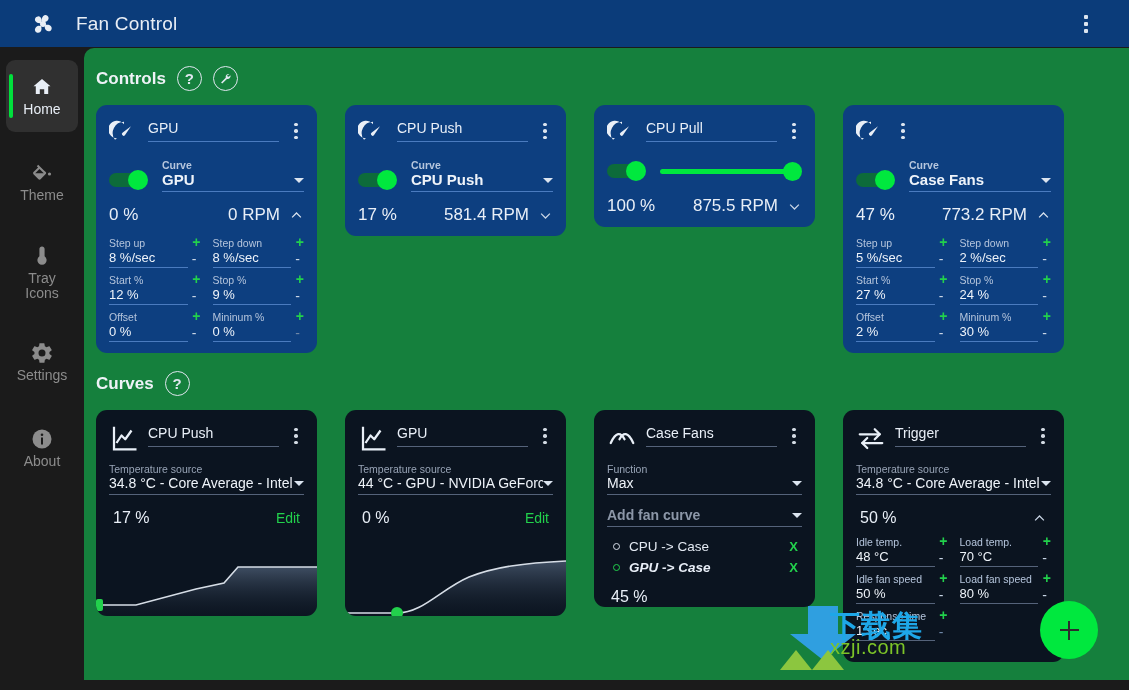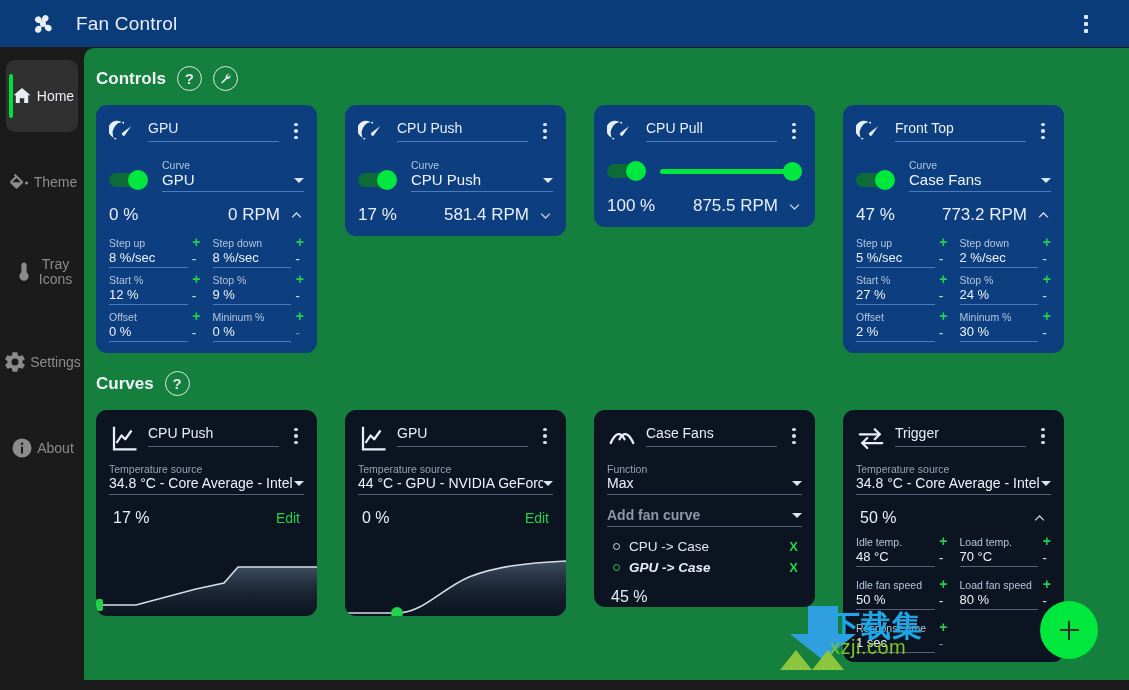--- a/index.html
+++ b/index.html
@@ -26,21 +26,21 @@
   }
   .titlebar-kebab i { width: 4px; height: 4px; background: #dbe4ef; border-radius: 1px; display: block; }
 
   
   .sidebar {
     position: absolute; left: 0; top: 47px; width: 84px; height: 643px;
     background: #1b1b1b; padding-top: 13px;
   }
   .side-item {
     position: relative; width: 72px; margin: 0 auto 14px auto; height: 72px;
-    border-radius: 9px; display: flex; 
+    border-radius: 9px; display: flex; flex-direction: column;
     align-items: center; justify-content: center; gap: 3px;
     color: #8c8c8c; font-size: 14px; line-height: 15px; text-align: center;
   }
   .side-item.active { background: #303030; color: #e8eef6; }
   .side-item.active::before {
     content: ""; position: absolute; left: 3px; top: 14px;
     width: 4px; height: 44px; background: #00e03c; border-radius: 2px;
   }
   .side-item .sicon { width: 24px; height: 24px; display: block; }
   .side-item.tall { height: 80px; }
@@ -81,21 +81,21 @@
   .row-toggle { display: flex; align-items: flex-end; gap: 11px; margin-top: 11px; }
   .switch { width: 42px; height: 17px; flex: 0 0 auto; position: relative; margin-bottom: 4px; }
   .switch .track {
     position: absolute; left: 0; top: 2px; width: 34px; height: 14px;
     background: #0d6b3a; border-radius: 7px;
   }
   .switch .thumb {
     position: absolute; left: 19px; top: -1px; width: 20px; height: 20px;
     background: #00e83e; border-radius: 50%;
   }
-  .select-field { flex: 1 1 auto; min-width: 0; }
+  .select-field { flex: 1 1 auto; min-width: 0; font-weight: bold; }
   .field-label { font-size: 10.5px; color: #b6c6dd; line-height: 12px; }
   .select-inner {
     display: flex; align-items: flex-end; border-bottom: 1px solid #4a7bbf; padding-bottom: 3px;
   }
   .select-val { font-size: 15px; color: #eef3f9; flex: 1 1 auto; white-space: nowrap; overflow: hidden; }
   .caret { width: 0; height: 0; border-left: 5px solid transparent; border-right: 5px solid transparent;
            border-top: 5.5px solid #dbe4ef; margin-bottom: 5px; flex: 0 0 auto; }
 
   .slider-wrap { flex: 1 1 auto; display: flex; align-items: center; height: 24px; }
   .slider-track { flex: 1 1 auto; height: 5px; background: #00e83e; border-radius: 3px; }
@@ -146,21 +146,21 @@
 
   .mix-list { margin-top: 9px; }
   .mix-item { display: flex; align-items: center; padding: 3px 4px 3px 6px; }
   .bullet { width: 7px; height: 7px; border-radius: 50%; border: 1.4px solid #d7dee8; margin-right: 9px; flex: 0 0 auto; }
   .bullet.on { border-color: #22d14c; }
   .mix-name { font-size: 13.5px; color: #e3e9f2; }
   .mix-name.on { color: #e8eef7; font-weight: bold; font-style: italic; }
   .mix-x { margin-left: auto; color: #22d14c; font-size: 13px; font-weight: bold; }
   .mix-pct { font-size: 16px; color: #e9eff7; padding: 10px 4px 13px 4px; }
 
-  .trig-params { margin-top: 9px; display: grid; grid-template-columns: 1fr 1fr; column-gap: 12px; row-gap: 6px; gap: 12px; }
+  .trig-params { margin-top: 9px; display: grid; grid-template-columns: 1fr 1fr; column-gap: 12px; row-gap: 6px; }
 
   
   .fab {
     position: absolute; left: 1040px; top: 601px; width: 58px; height: 58px;
     background: #00e83e; border-radius: 50%; display: flex; align-items: center; justify-content: center;
   }
   .fab .plus-h { position: absolute; width: 19px; height: 2px; background: #2d2d2d; }
   .fab .plus-v { position: absolute; width: 2px; height: 19px; background: #2d2d2d; }
 
   
@@ -449,23 +449,20 @@
       </div>
 
       <div class="ctrl-card">
         <div class="card-top">
           <span class="gauge-icon">
             <svg viewBox="0 0 24 24" width="30" height="30">
               <path d="M12 3a9 9 0 0 0-7.2 14.4l1.6-1.2A7 7 0 1 1 12 5z" fill="#e9eff7"></path>
               <path d="M17.6 6.6 11 11.6a1.4 1.4 0 1 0 1.7 2.2z" fill="#e9eff7"></path>
             </svg>
           </span>
-          <div class="name-field">
-            <div class="name-input">Front Top</div>
-          </div>
           <span class="kebab">
               <i></i>
               <i></i>
               <i></i>
             </span>
         </div>
 
         <div class="row-toggle">
           <span class="switch">
             <span class="track"></span>

